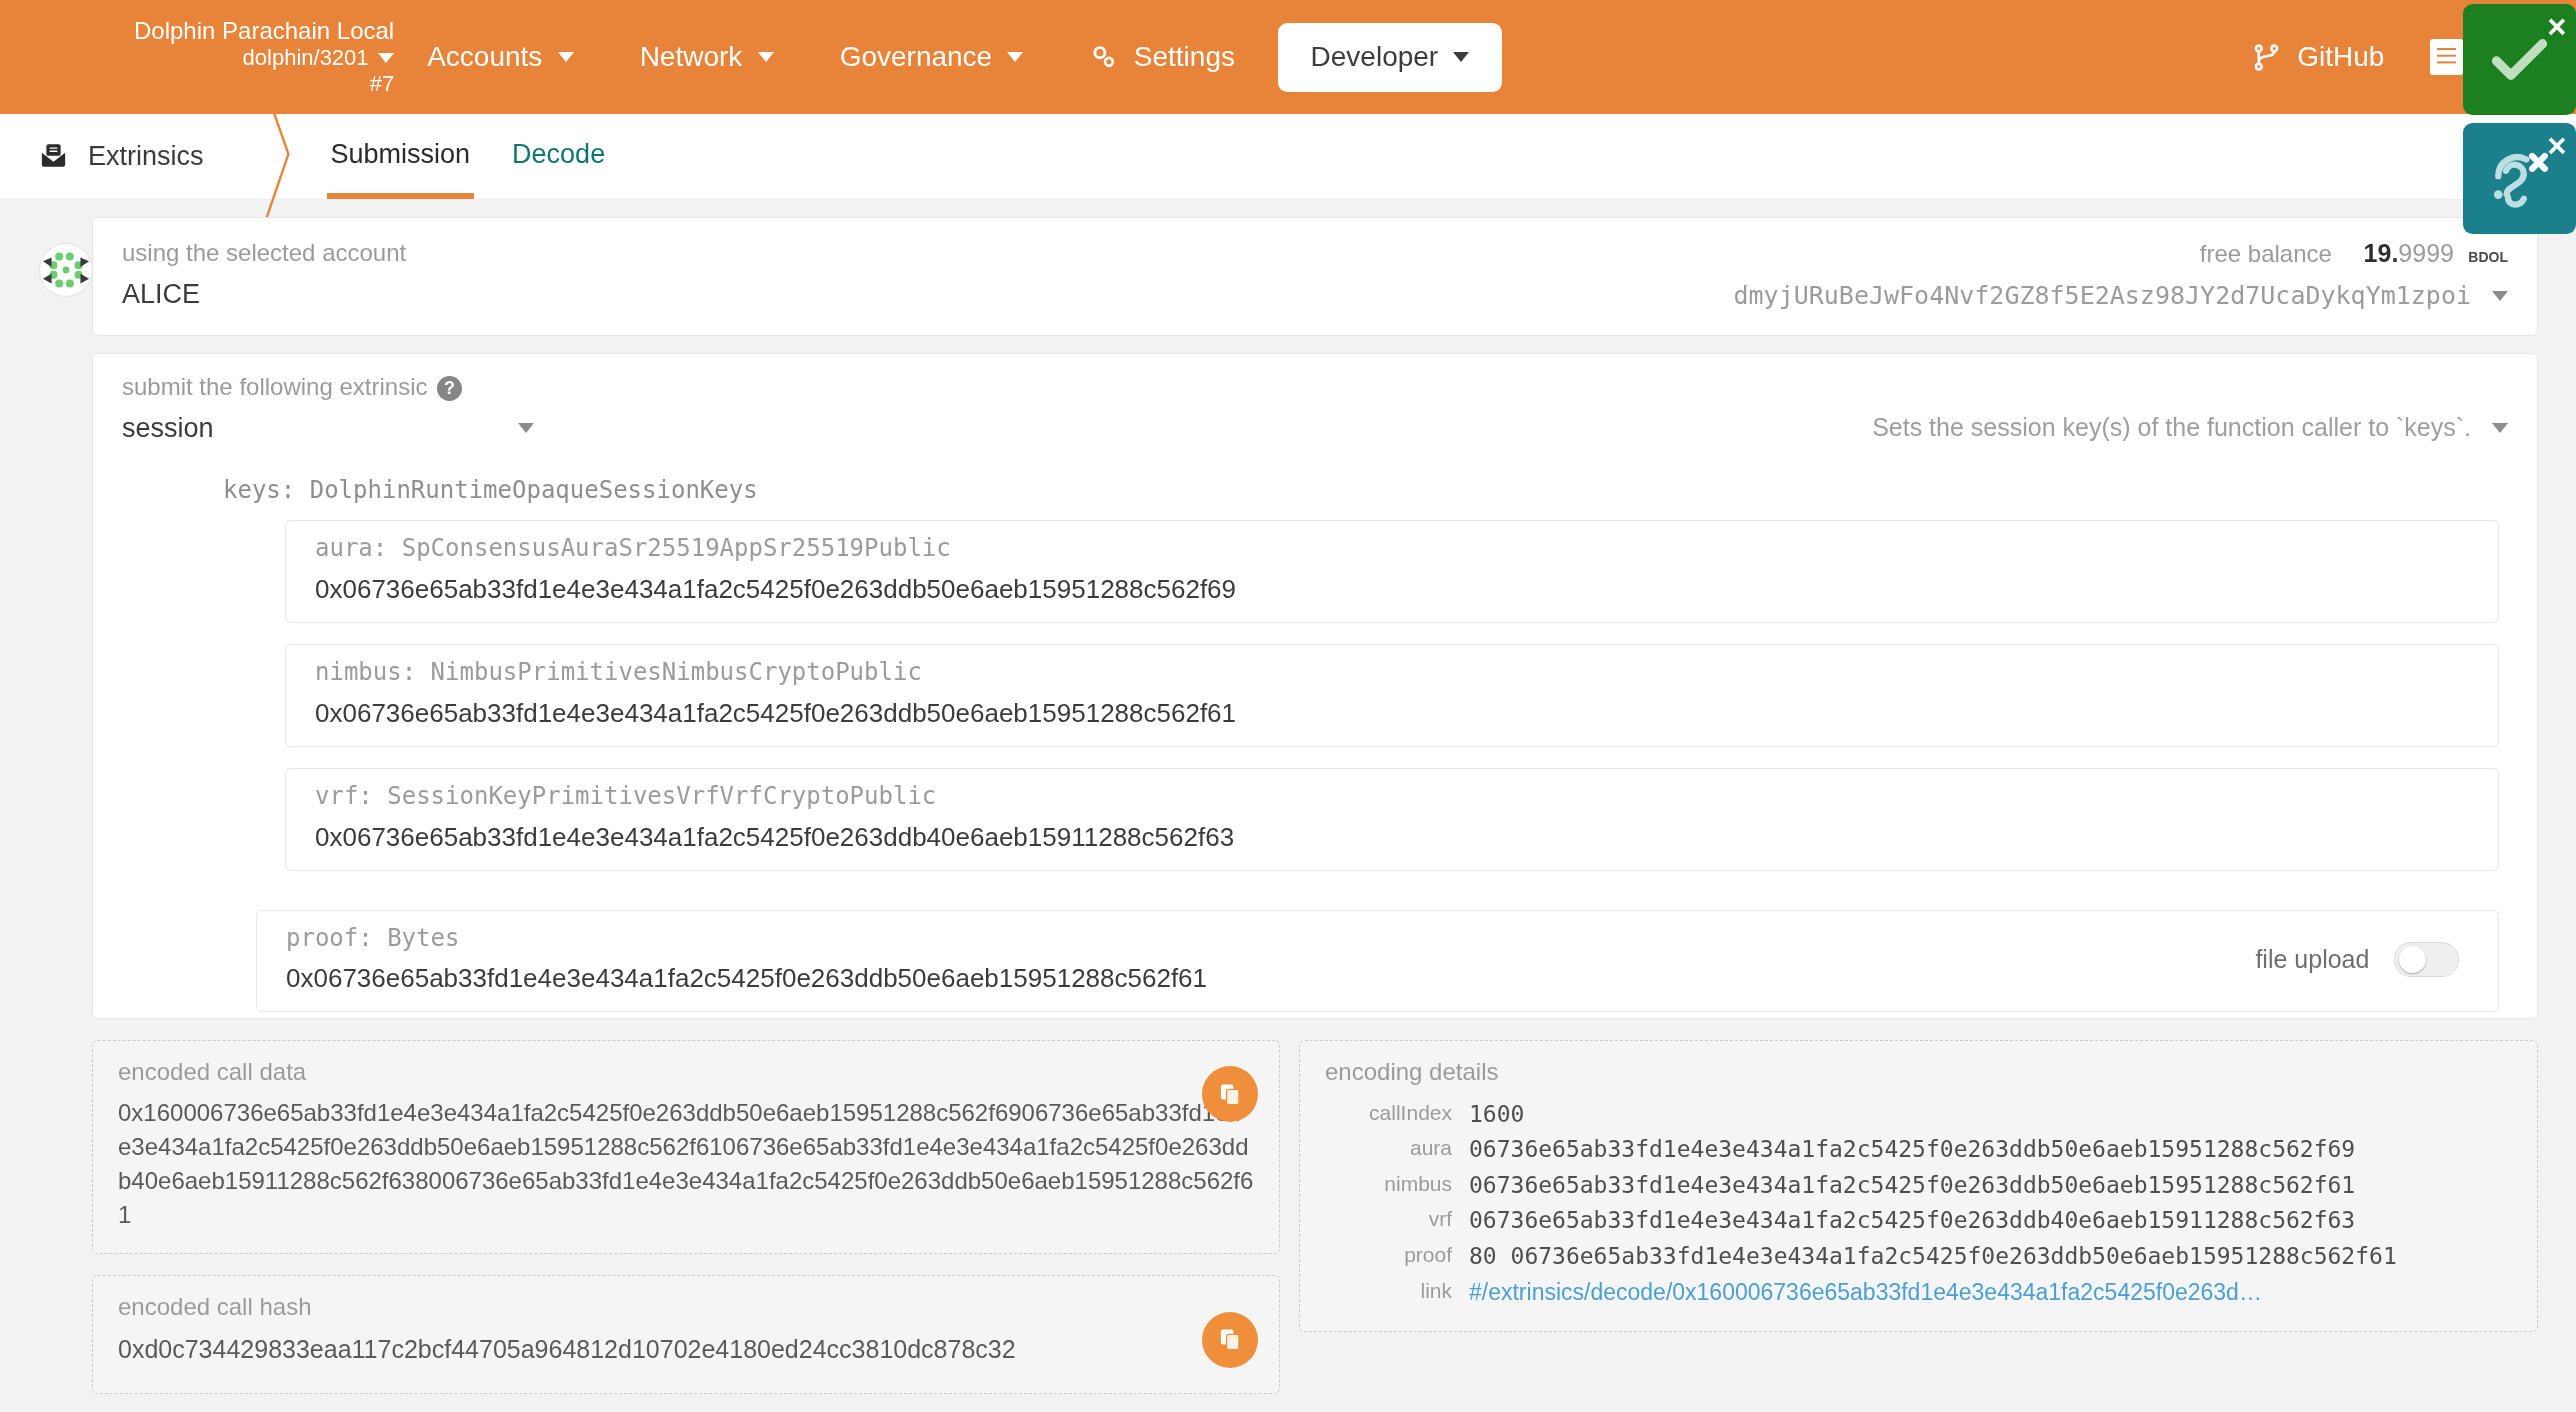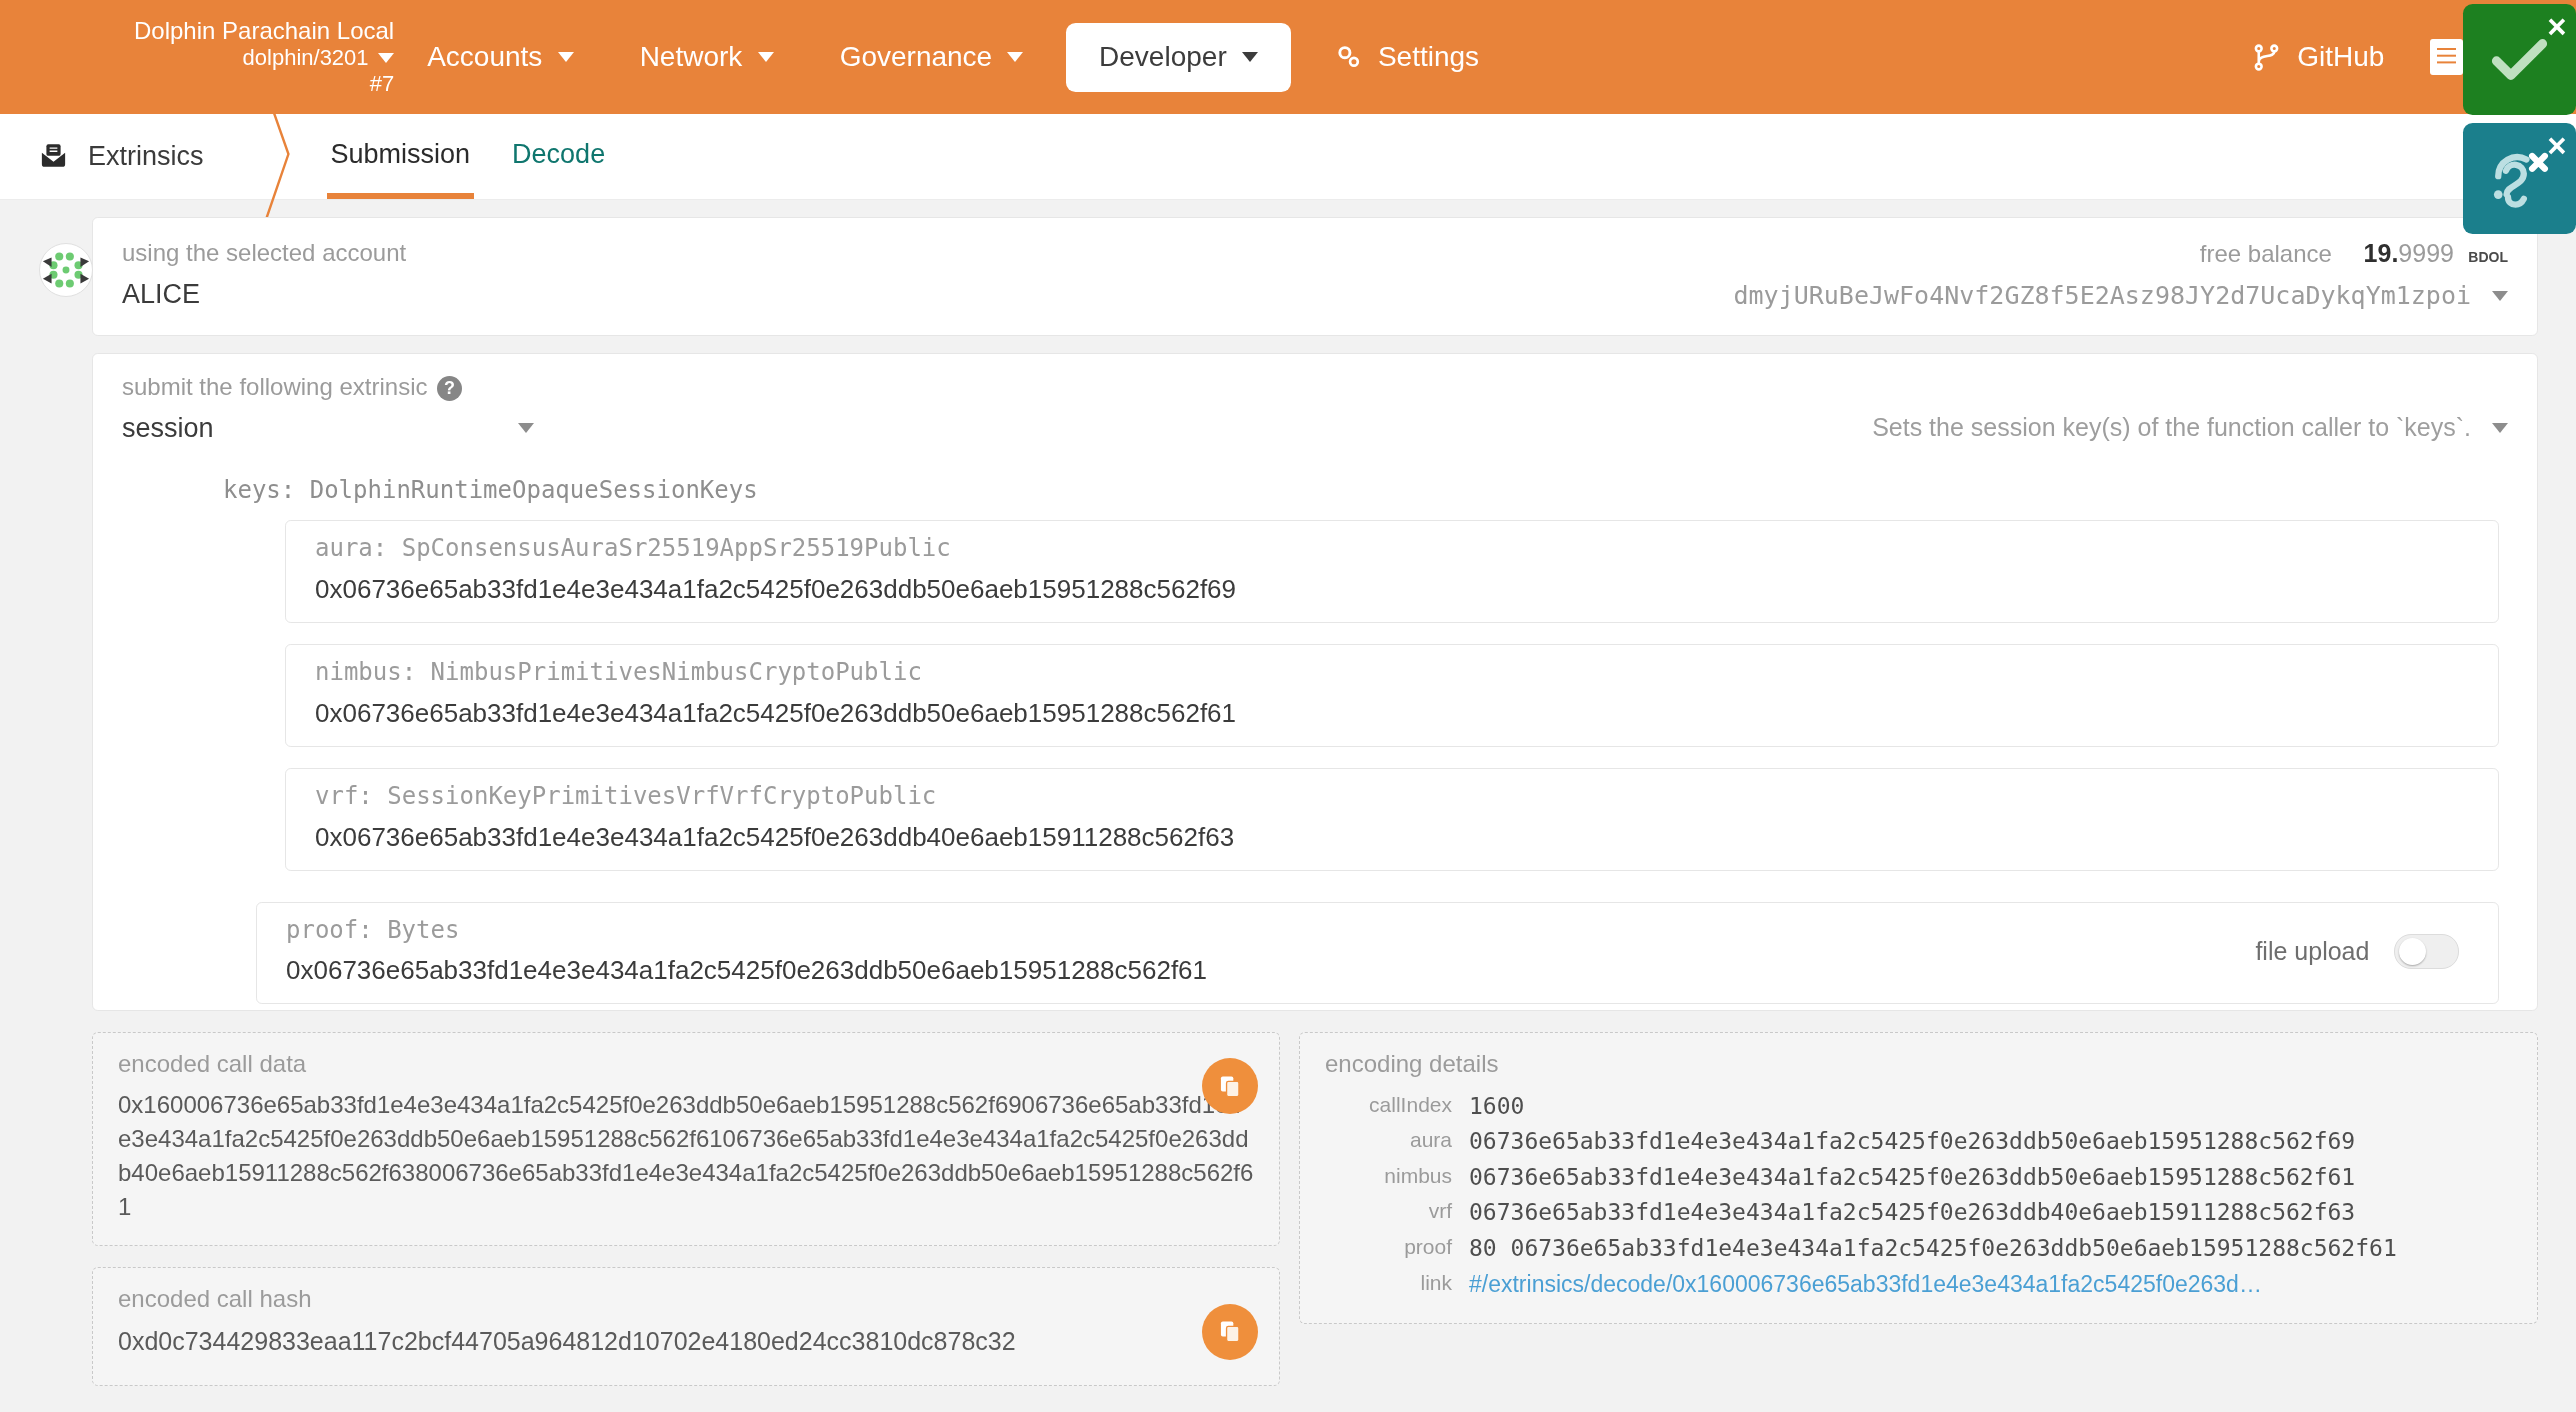--- a/index.html
+++ b/index.html
@@ -177,30 +177,30 @@
     <span class="caret"></span>
   </div>
   <div class="navitem">
     <span>Network</span>
     <span class="caret"></span>
   </div>
   <div class="navitem">
     <span>Governance</span>
     <span class="caret"></span>
   </div>
-  <div class="navitem active">
-    <span>Developer</span>
-    <span class="caret"></span>
-  </div>
   <div class="navitem">
     <svg width="29" height="29" viewBox="0 0 24 24">
       <circle cx="9" cy="8" r="4.2" fill="none" stroke="#fff" stroke-width="2.4"></circle>
       <circle cx="16.5" cy="15.5" r="3.2" fill="none" stroke="#fff" stroke-width="2.2"></circle>
     </svg>
     <span>Settings</span>
+  </div>
+  <div class="navitem active">
+    <span>Developer</span>
+    <span class="caret"></span>
   </div>
 
   <div class="nav-spacer"></div>
 
   <div class="nav-right">
     <div class="gh">
       <svg width="31" height="31" viewBox="0 0 24 24">
         <circle cx="6" cy="5" r="2.2" fill="none" stroke="#fff" stroke-width="2"></circle>
         <circle cx="6" cy="19" r="2.2" fill="none" stroke="#fff" stroke-width="2"></circle>
         <circle cx="18" cy="5" r="2.2" fill="none" stroke="#fff" stroke-width="2"></circle>
@@ -318,21 +318,21 @@
     </div>
     <div class="field" style="margin-top:21px">
       <div class="f-label mono">nimbus: NimbusPrimitivesNimbusCryptoPublic</div>
       <div class="f-val">0x06736e65ab33fd1e4e3e434a1fa2c5425f0e263ddb50e6aeb15951288c562f61</div>
     </div>
     <div class="field" style="margin-top:21px">
       <div class="f-label mono">vrf: SessionKeyPrimitivesVrfVrfCryptoPublic</div>
       <div class="f-val">0x06736e65ab33fd1e4e3e434a1fa2c5425f0e263ddb40e6aeb15911288c562f63</div>
     </div>
 
-    <div class="field proof" style="margin-top:31px; margin-bottom:5.8px">
+    <div class="field proof" style="margin-top:39px; margin-bottom:5.8px">
       <div class="proof-left">
         <div class="f-label mono">proof: Bytes</div>
         <div class="f-val">0x06736e65ab33fd1e4e3e434a1fa2c5425f0e263ddb50e6aeb15951288c562f61</div>
       </div>
       <div class="upload-wrap">
         <span class="upload-lbl">file upload</span>
         <span class="toggle">
             <span class="knob"></span>
           </span>
       </div>

